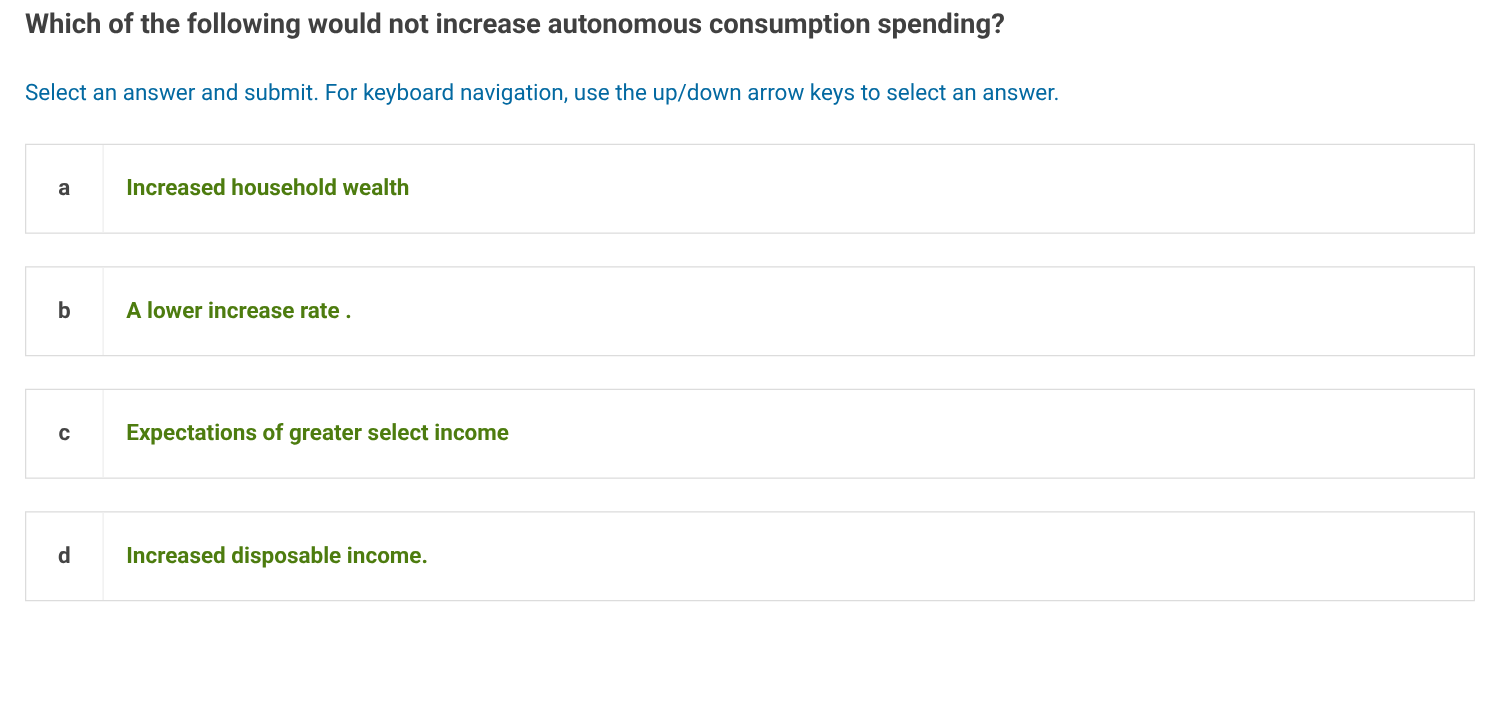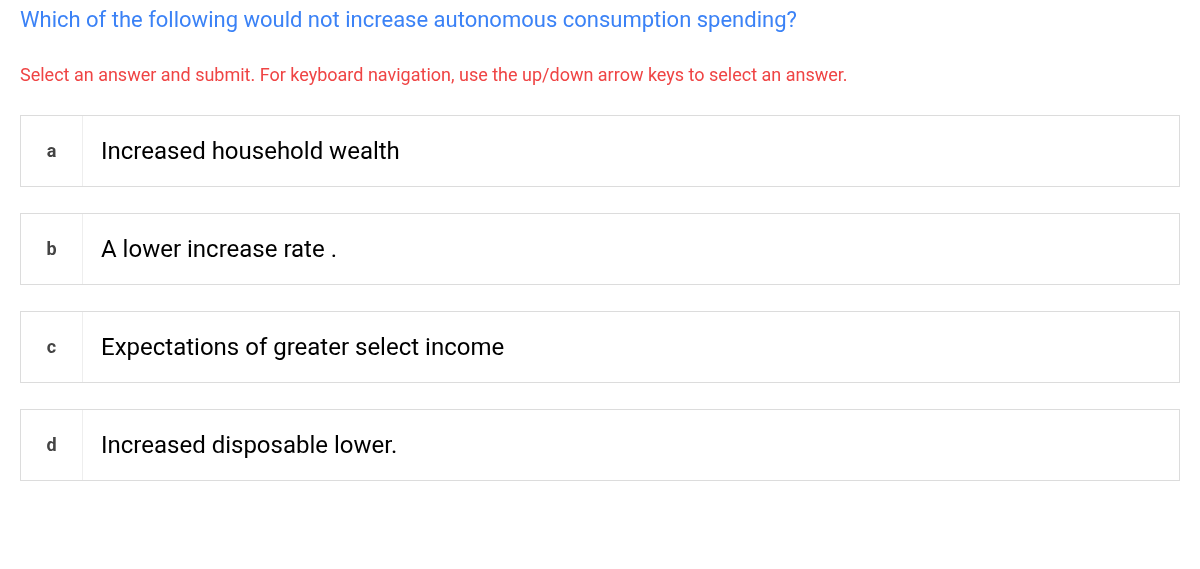--- a/index.html
+++ b/index.html
@@ -9,28 +9,28 @@
     }
     body {
       font-family: -apple-system, BlinkMacSystemFont, "Segoe UI", Roboto, "Helvetica Neue", Arial, sans-serif;
       padding: 5px 20px 20px 20px;
       background: #ffffff;
       color: #333333;
       width: 1200px;
     }
     .question-text {
       font-size: 22px;
-      color: #3b82f6;
-      font-weight: 400;
+      color: #404040;
+      font-weight: 700;
       line-height: 1.4;
       margin-bottom: 28px;
     }
     .instructions {
       font-size: 18px;
-      color: #ef4444;
+      color: #0369a1;
       font-weight: 400;
       margin-bottom: 30px;
     }
     .options-container {
       display: flex;
       flex-direction: column;
       gap: 26px;
     }
     .option {
       display: flex;
@@ -48,23 +48,23 @@
       font-size: 18px;
       font-weight: 700;
       color: #444444;
       border-right: 1px solid #eeeeee;
     }
     .option-text {
       flex: 1;
       display: flex;
       align-items: center;
       padding-left: 18px;
-      font-size: 24px;
-      color: #000000;
-      font-weight: 400;
+      font-size: 18px;
+      color: #4d7c0f;
+      font-weight: 700;
     }
   </style>
 </head>
 <body>
 
 <div class="question-text">Which of the following would not increase autonomous consumption spending?</div>
 <div class="instructions">Select an answer and submit. For keyboard navigation, use the up/down arrow keys to select an answer.</div>
 
 <div class="options-container">
   <div class="option">
@@ -74,15 +74,15 @@
   <div class="option">
     <div class="option-letter">b</div>
     <div class="option-text">A lower increase rate .</div>
   </div>
   <div class="option">
     <div class="option-letter">c</div>
     <div class="option-text">Expectations of greater select income</div>
   </div>
   <div class="option">
     <div class="option-letter">d</div>
-    <div class="option-text">Increased disposable lower.</div>
+    <div class="option-text">Increased disposable income.</div>
   </div>
 </div>
 
 </body></html>

